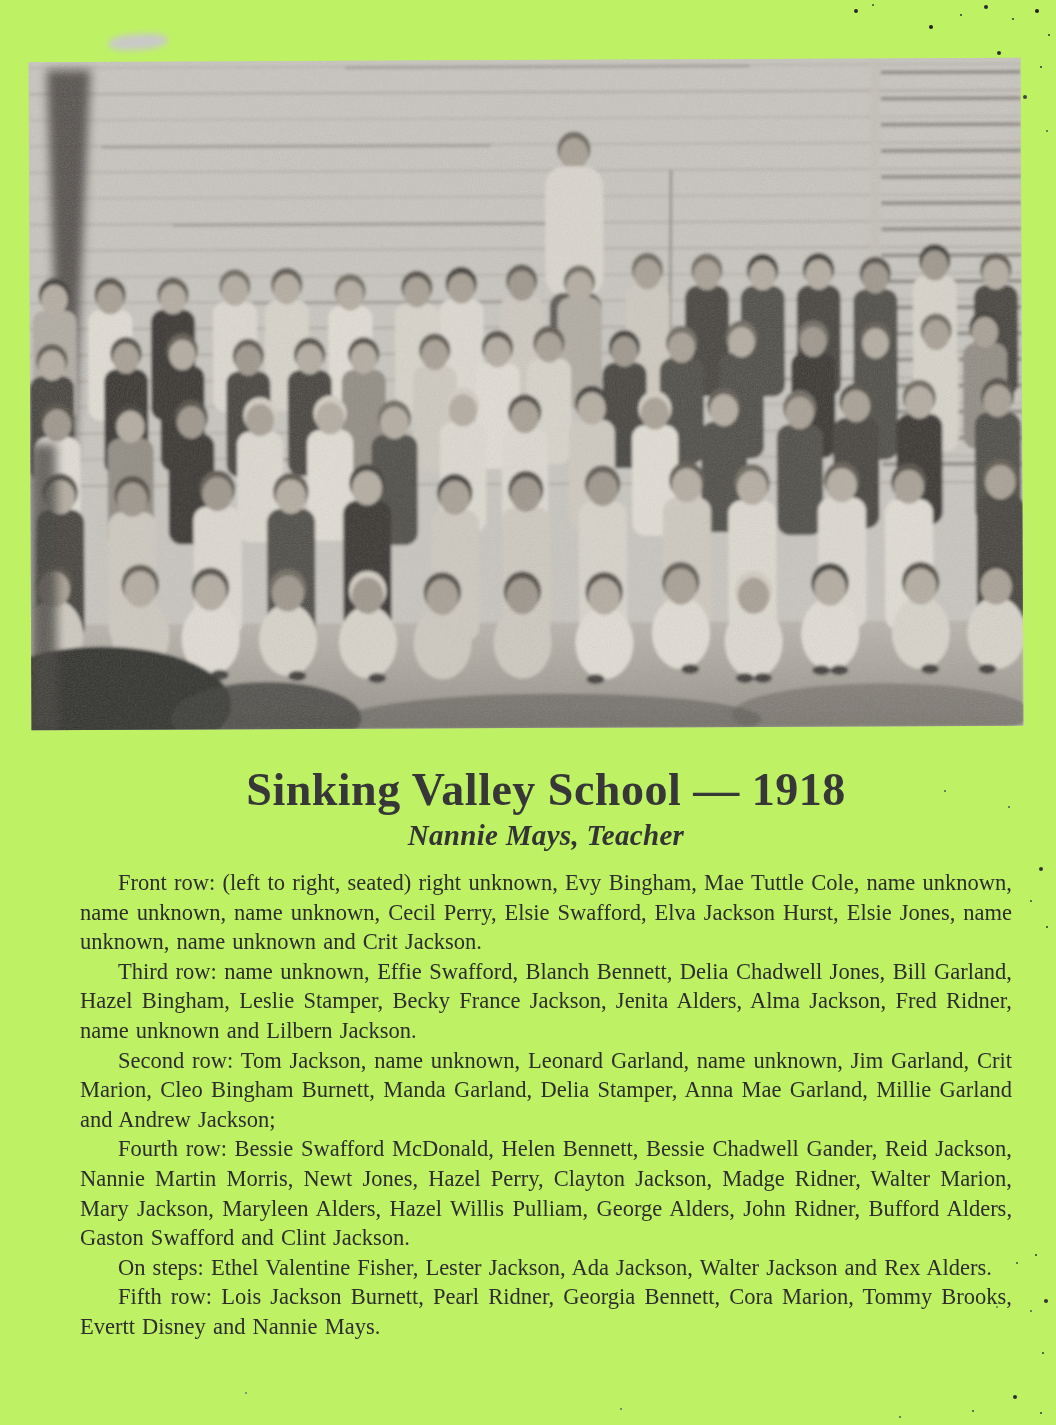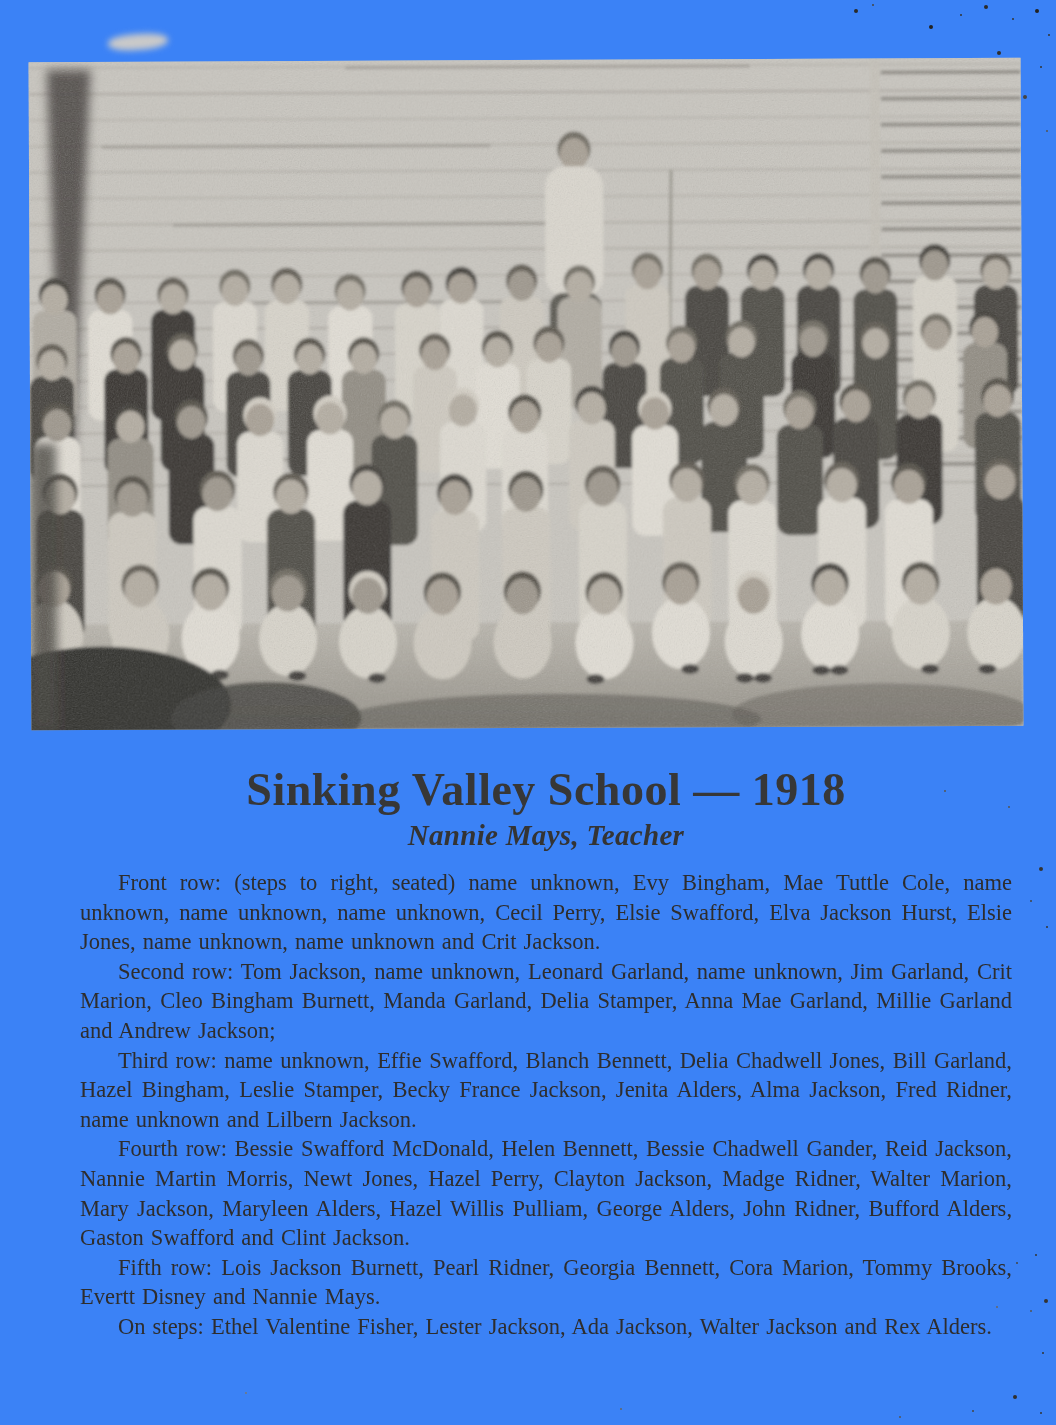--- a/index.html
+++ b/index.html
@@ -5,21 +5,21 @@
   html,body{margin:0;padding:0;}
   body{
     width:1056px;height:1425px;
     background:#ffffff;
     font-family:"Liberation Serif","DejaVu Serif",serif;
     position:relative;
     overflow:hidden;
   }
   .page{
     position:absolute;left:0;top:0;width:1056px;height:1425px;
-    background:#3b82f6;
+    background:#bef264;
   }
   
   .photo{
     position:absolute;left:30px;top:60px;width:992px;height:668px;
     margin:0;transform:rotate(-0.25deg);
     background:#c9c6bf;
     overflow:hidden;
   }
   .photo svg{display:block;width:100%;height:100%;}
   
@@ -382,21 +382,21 @@
           <ellipse cx="850" cy="652" rx="150" ry="30" fill="#56534c" opacity="0.45"></ellipse>
           <rect x="0" y="380" width="26" height="285" fill="#3c3a36" opacity="0.8" filter="url(#blurBig)"></rect>
         </g>
       <rect id="grain-layer" x="0" y="0" width="992" height="665" filter="url(#grainF)" opacity="0.30"></rect>
     </svg>
   </figure>
 
   <div class="text-block">
     <h1>Sinking Valley School — 1918</h1>
     <h2>Nannie Mays, Teacher</h2>
-    <p>Front row: (steps to right, seated) name unknown, Evy Bingham, Mae Tuttle Cole, name unknown, name unknown, name unknown, Cecil Perry, Elsie Swafford, Elva Jackson Hurst, Elsie Jones, name unknown, name unknown and Crit Jackson.</p>
+    <p>Front row: (left to right, seated) right unknown, Evy Bingham, Mae Tuttle Cole, name unknown, name unknown, name unknown, Cecil Perry, Elsie Swafford, Elva Jackson Hurst, Elsie Jones, name unknown, name unknown and Crit Jackson.</p>
+    <p>Third row: name unknown, Effie Swafford, Blanch Bennett, Delia Chadwell Jones, Bill Garland, Hazel Bingham, Leslie Stamper, Becky France Jackson, Jenita Alders, Alma Jackson, Fred Ridner, name unknown and Lilbern Jackson.</p>
     <p>Second row: Tom Jackson, name unknown, Leonard Garland, name unknown, Jim Garland, Crit Marion, Cleo Bingham Burnett, Manda Garland, Delia Stamper, Anna Mae Garland, Millie Garland and Andrew Jackson;</p>
-    <p>Third row: name unknown, Effie Swafford, Blanch Bennett, Delia Chadwell Jones, Bill Garland, Hazel Bingham, Leslie Stamper, Becky France Jackson, Jenita Alders, Alma Jackson, Fred Ridner, name unknown and Lilbern Jackson.</p>
     <p>Fourth row: Bessie Swafford McDonald, Helen Bennett, Bessie Chadwell Gander, Reid Jackson, Nannie Martin Morris, Newt Jones, Hazel Perry, Clayton Jackson, Madge Ridner, Walter Marion, Mary Jackson, Maryleen Alders, Hazel Willis Pulliam, George Alders, John Ridner, Bufford Alders, Gaston Swafford and Clint Jackson.</p>
+    <p>On steps: Ethel Valentine Fisher, Lester Jackson, Ada Jackson, Walter Jackson and Rex Alders.</p>
     <p>Fifth row: Lois Jackson Burnett, Pearl Ridner, Georgia Bennett, Cora Marion, Tommy Brooks, Evertt Disney and Nannie Mays.</p>
-    <p>On steps: Ethel Valentine Fisher, Lester Jackson, Ada Jackson, Walter Jackson and Rex Alders.</p>
   </div>
 
 </div>
 
 </body></html>

